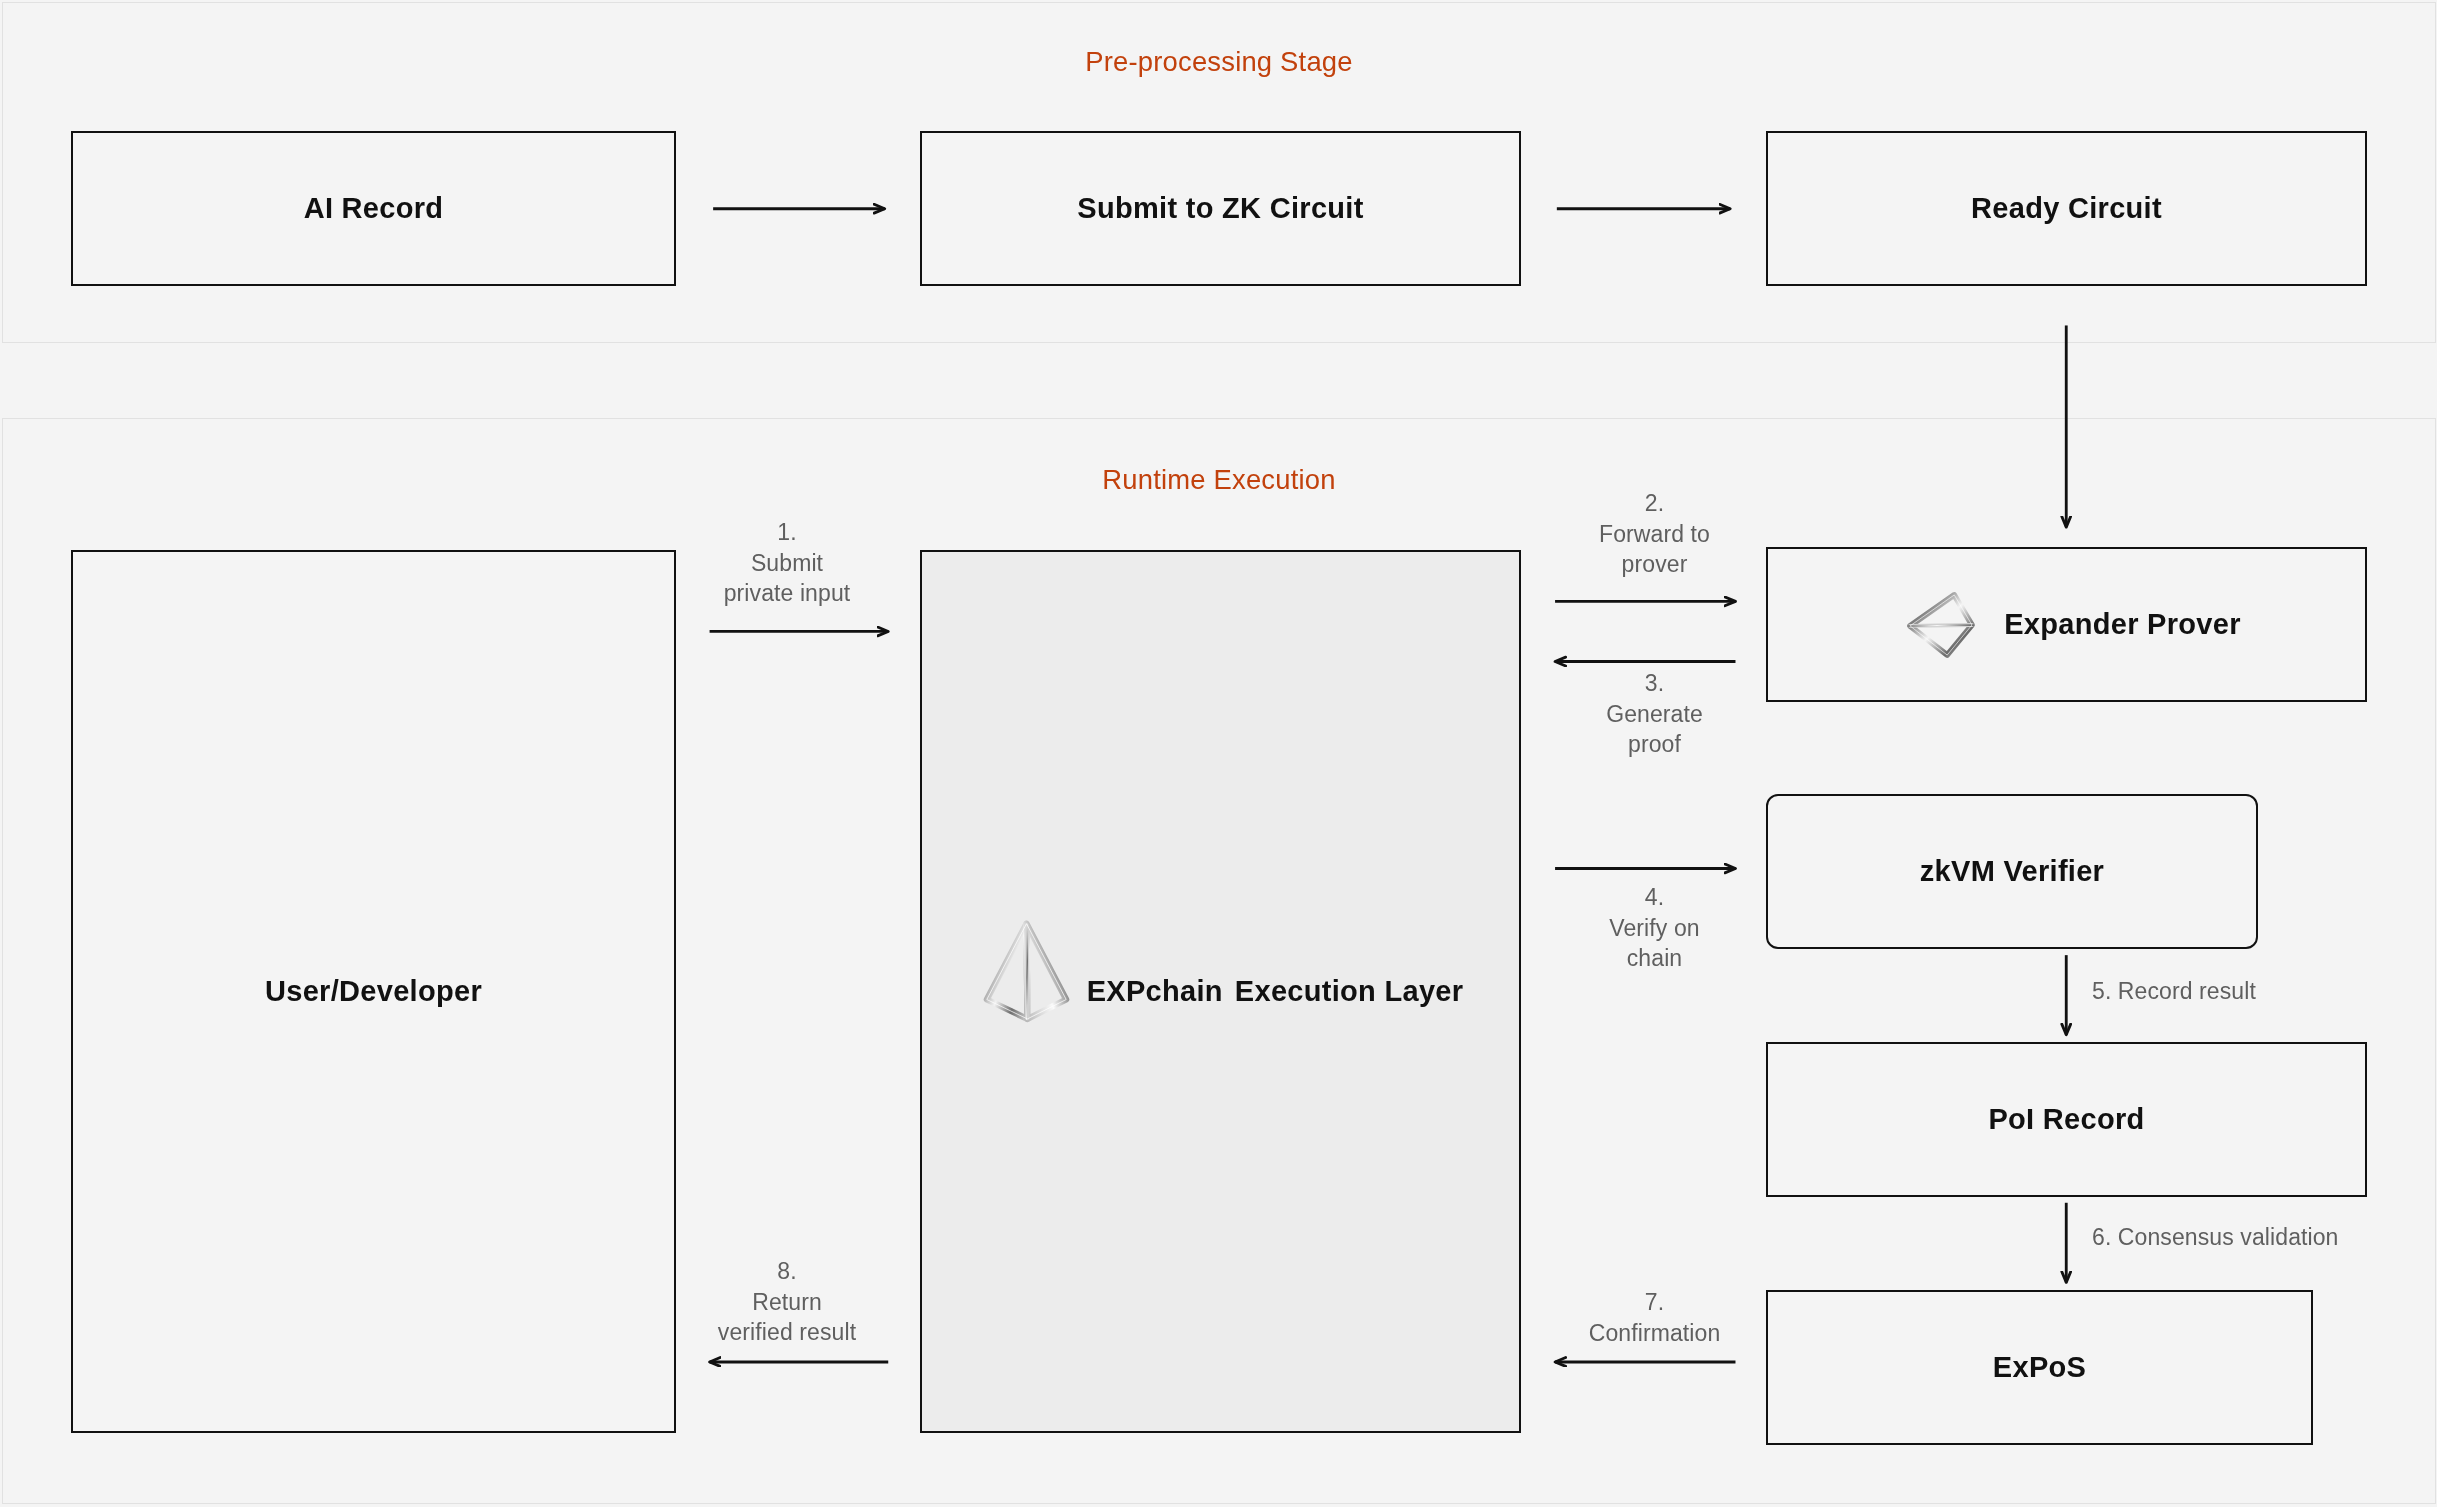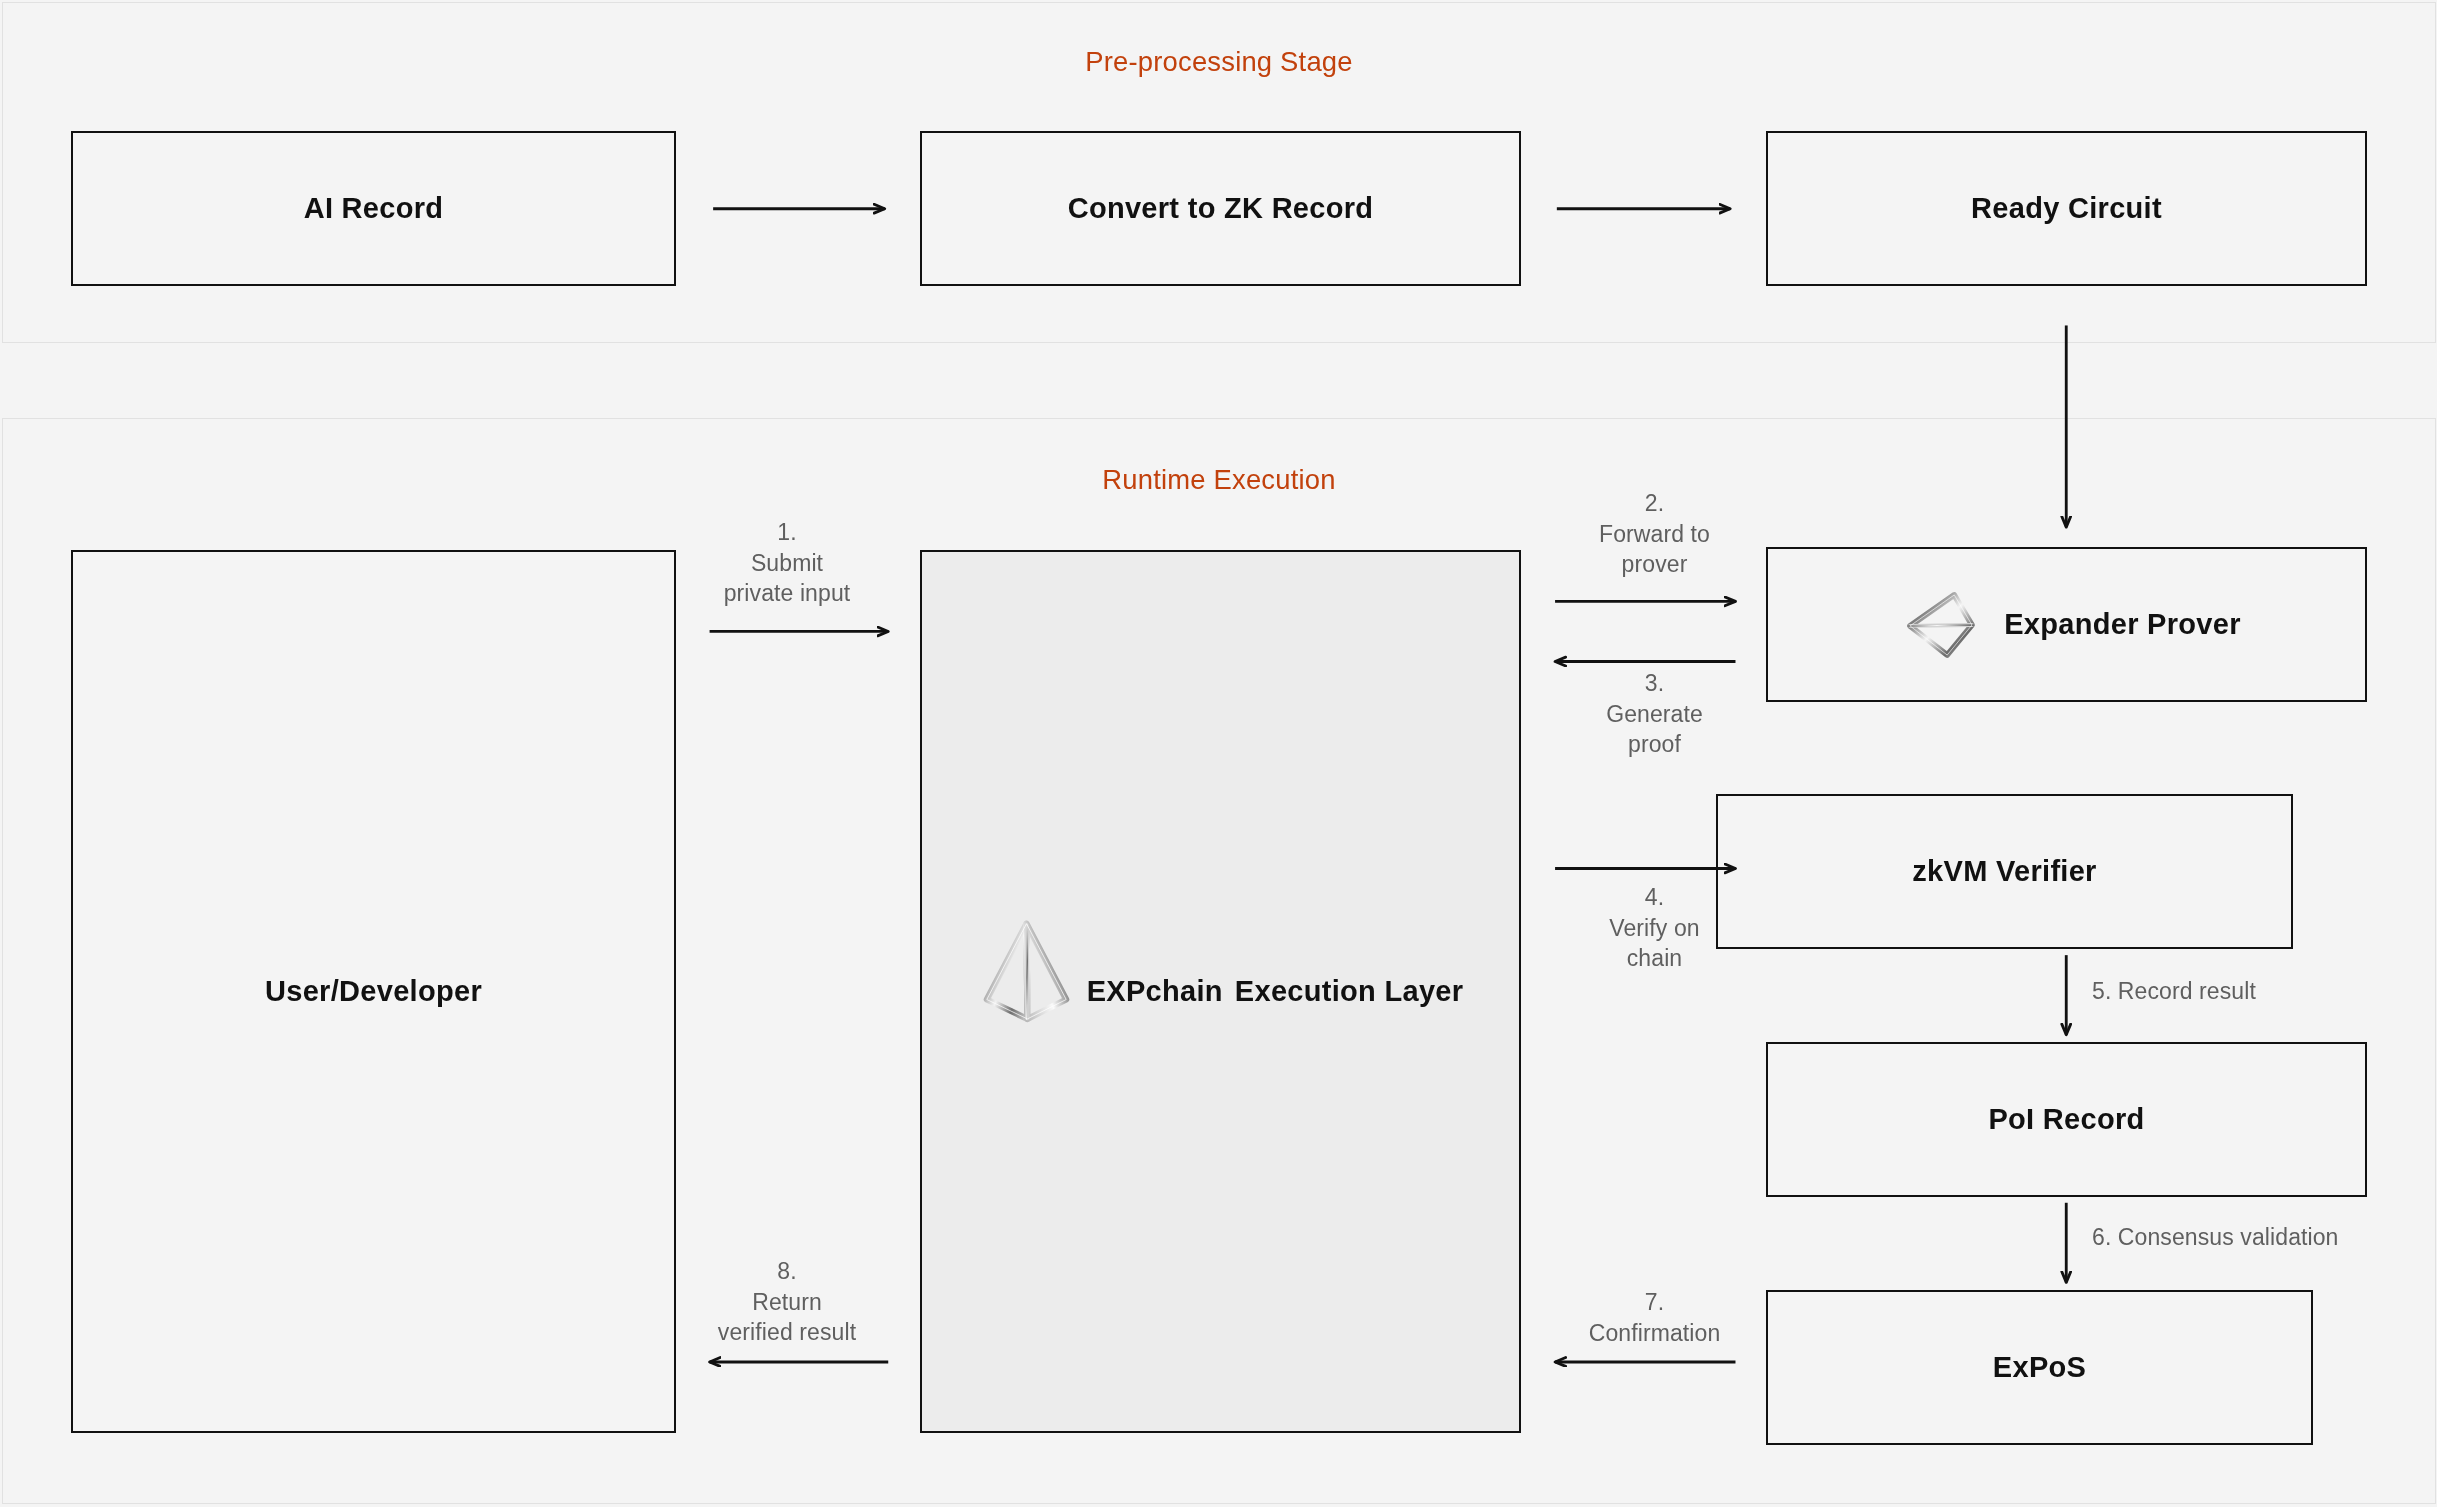--- a/index.html
+++ b/index.html
@@ -68,21 +68,21 @@
 
   
   #node-ai-model     { left: 71px;  top: 131px; width: 605px;  height: 155px; }
   #node-convert      { left: 920px; top: 131px; width: 601px;  height: 155px; }
   #node-ready        { left: 1766px; top: 131px; width: 601px;  height: 155px; }
 
   
   #node-user         { left: 71px;  top: 550px; width: 605px;  height: 883px; }
   #node-expchain     { left: 920px; top: 550px; width: 601px;  height: 883px; }
   #node-expander     { left: 1766px; top: 547px; width: 601px;  height: 155px; padding-left: 11px; }
-  #node-zkvm         { left: 1716px; top: 794px; width: 577px;  height: 155px; }
+  #node-zkvm         { left: 1766px; top: 794px; width: 492px;  height: 155px; border-radius: 12px; }
   #node-poi          { left: 1766px; top: 1042px; width: 601px; height: 155px; }
   #node-expos        { left: 1766px; top: 1290px; width: 547px; height: 155px; }
 
   
   .logo-tetra { display: block; }
 
   #expchain-logo { margin-bottom: 37px; }
 
   
   #arrows {
@@ -122,21 +122,21 @@
 <div id="root">
 
   <div class="panel" id="panel-pre"></div>
   <div class="panel-title" id="title-pre">Pre-processing Stage</div>
 
   <div class="node" id="node-ai-model">
     <span class="line">AI Record</span>
   </div>
 
   <div class="node" id="node-convert">
-    <span class="line">Convert to ZK Record</span>
+    <span class="line">Submit to ZK Circuit</span>
   </div>
 
   <div class="node" id="node-ready">
     <span class="line">Ready Circuit</span>
   </div>
 
   <div class="panel" id="panel-run"></div>
   <div class="panel-title" id="title-run">Runtime Execution</div>
 
   <div class="node" id="node-user">

